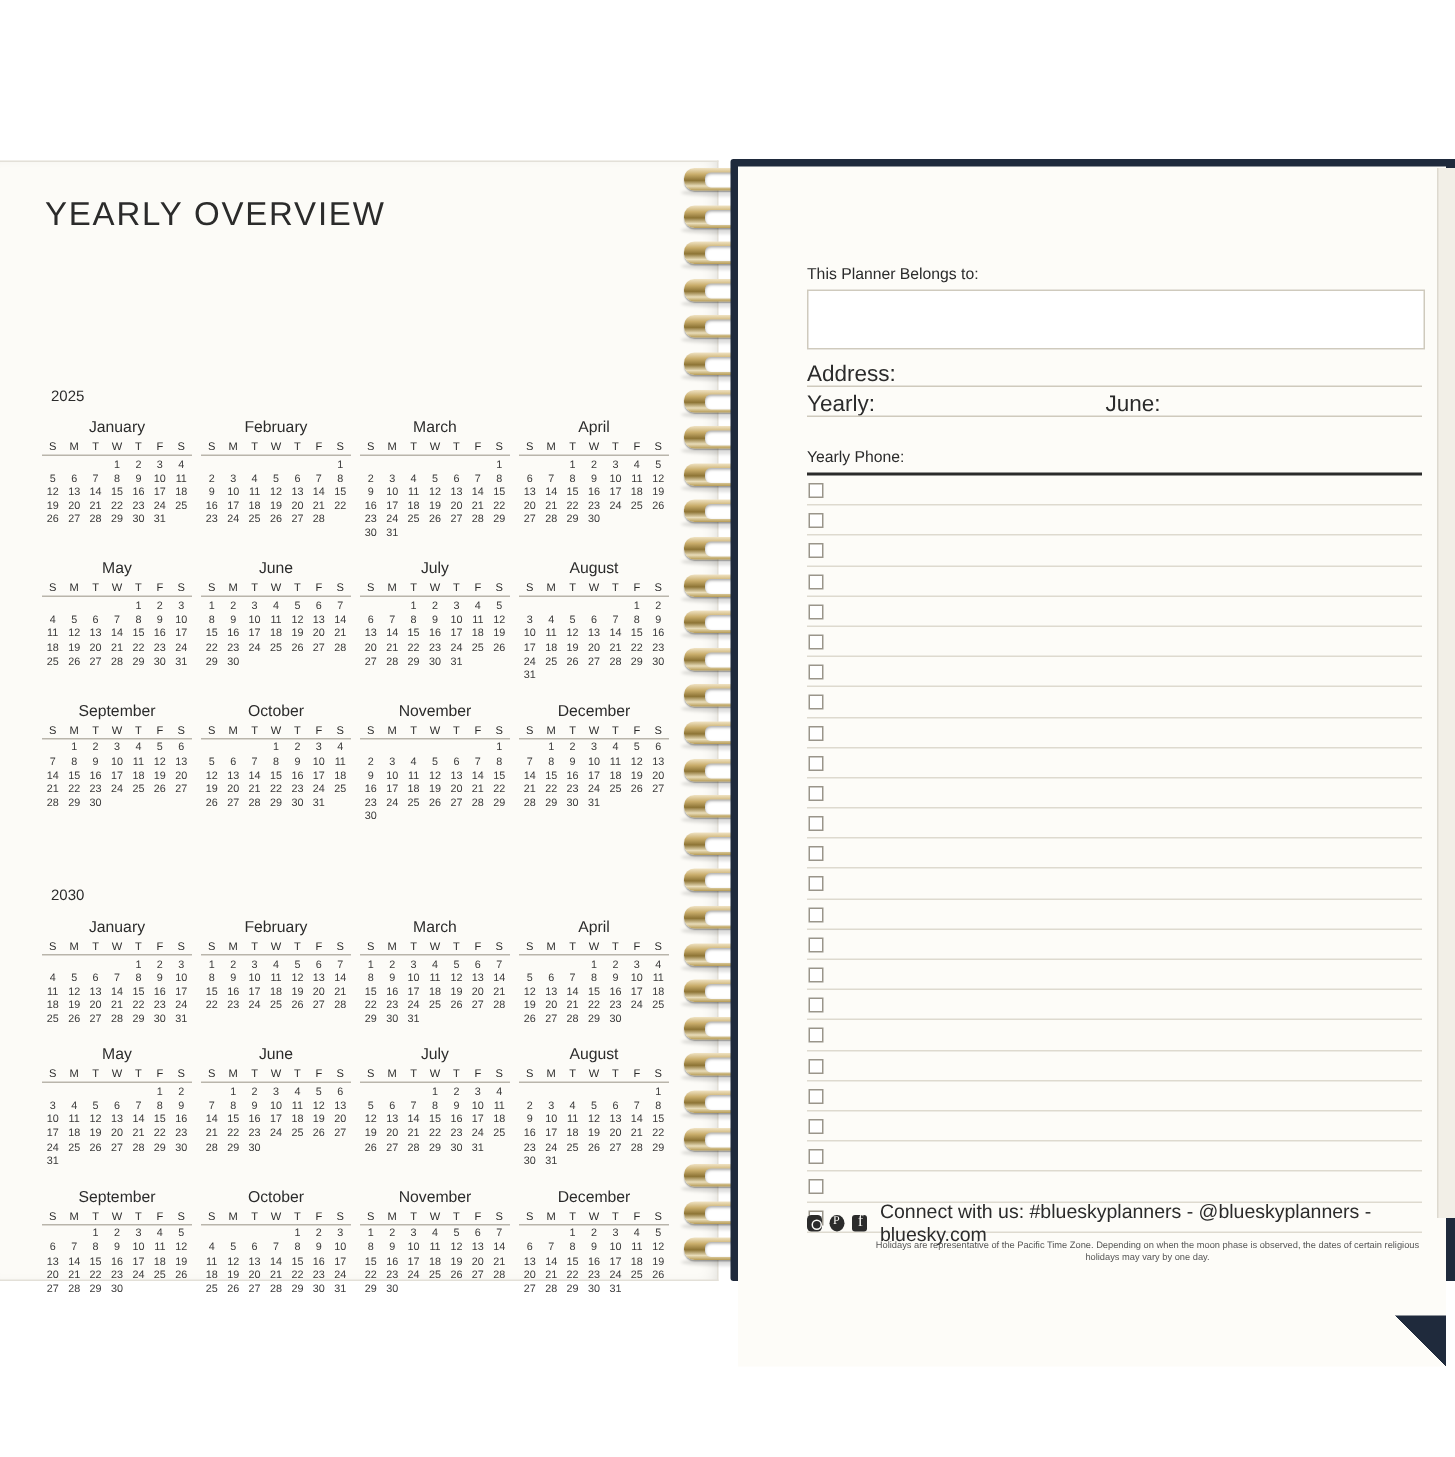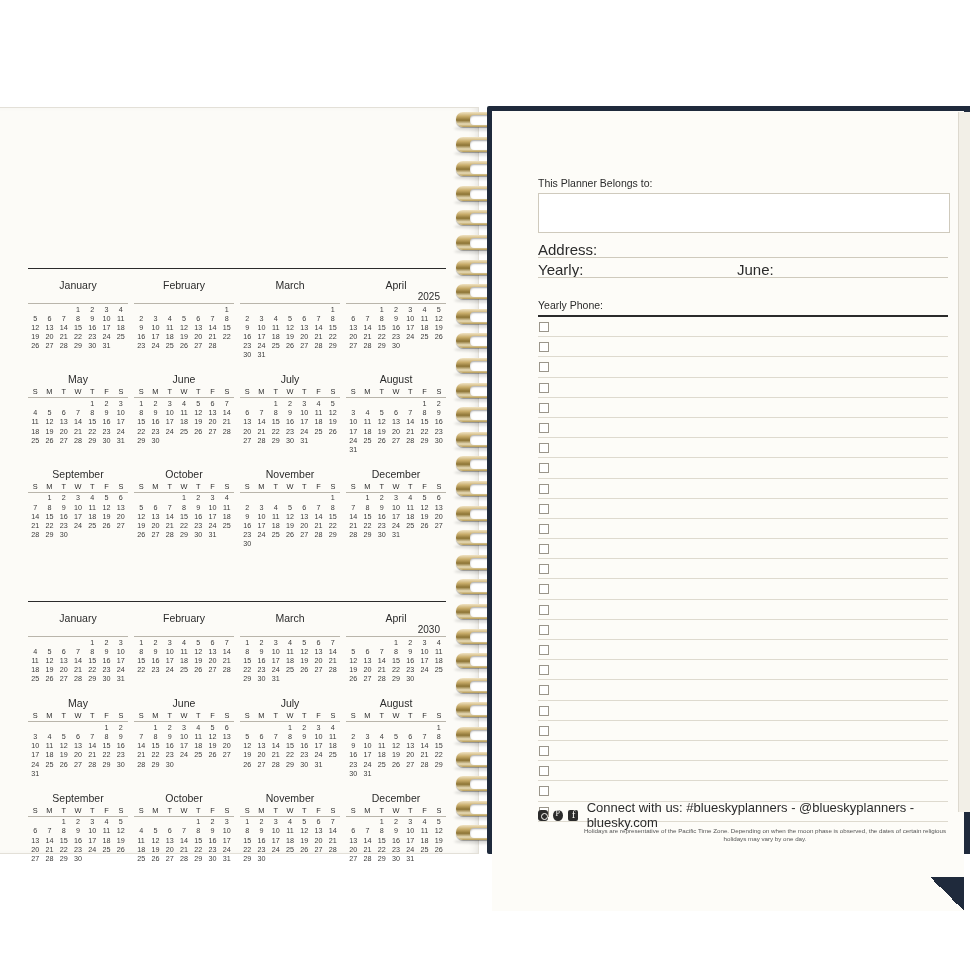--- a/index.html
+++ b/index.html
@@ -29,22 +29,22 @@
     font-size:22px;letter-spacing:1.2px;color:#2b2b2b;font-weight:400;
   }
 
   .year-block{position:absolute;left:28px;width:418px;}
   .year-block.y1{top:160px;}
   .year-block.y2{top:493px;}
   .year-rule{
     position:relative;height:1px;background:#2b2b2b;width:418px;margin:0;
   }
   .year-label{
-    position:absolute;top:-9px;left:0;width:418px;text-align:right;
-    font-size:10px;color:#2b2b2b;background:#fcfbf7;margin-top:32px;
+    position:absolute;top:-9px;left:0;width:418px;text-align:left;
+    font-size:10px;color:#2b2b2b;background:#fcfbf7;
   }
   .year-label span{background:#fcfbf7;padding:0 6px;}
 
   .months{
     display:grid;grid-template-columns:repeat(4,1fr);
     column-gap:6px;row-gap:14px;margin-top:10px;
   }
   .month{width:100%;}
   .month-name{
     text-align:center;font-size:10.5px;color:#2b2b2b;margin-bottom:2px;
@@ -161,20 +161,21 @@
     position:absolute;left:958px;top:112px;width:12px;height:700px;
     background:#f2efe7;border-left:1px solid #ddd9cf;
   }
 </style>
 </head>
 <body>
 
 <div class="planner">
 
   <div class="left-page">
+    <div class="page-title">YEARLY OVERVIEW</div>
 
     <div class="year-block y1">
       <div class="year-rule">
         <div class="year-label"><span>2025</span></div>
       </div>
       <div class="months">
           <div class="month">
             <div class="month-name">January</div>
             <div class="dow">
               <span>S</span>

